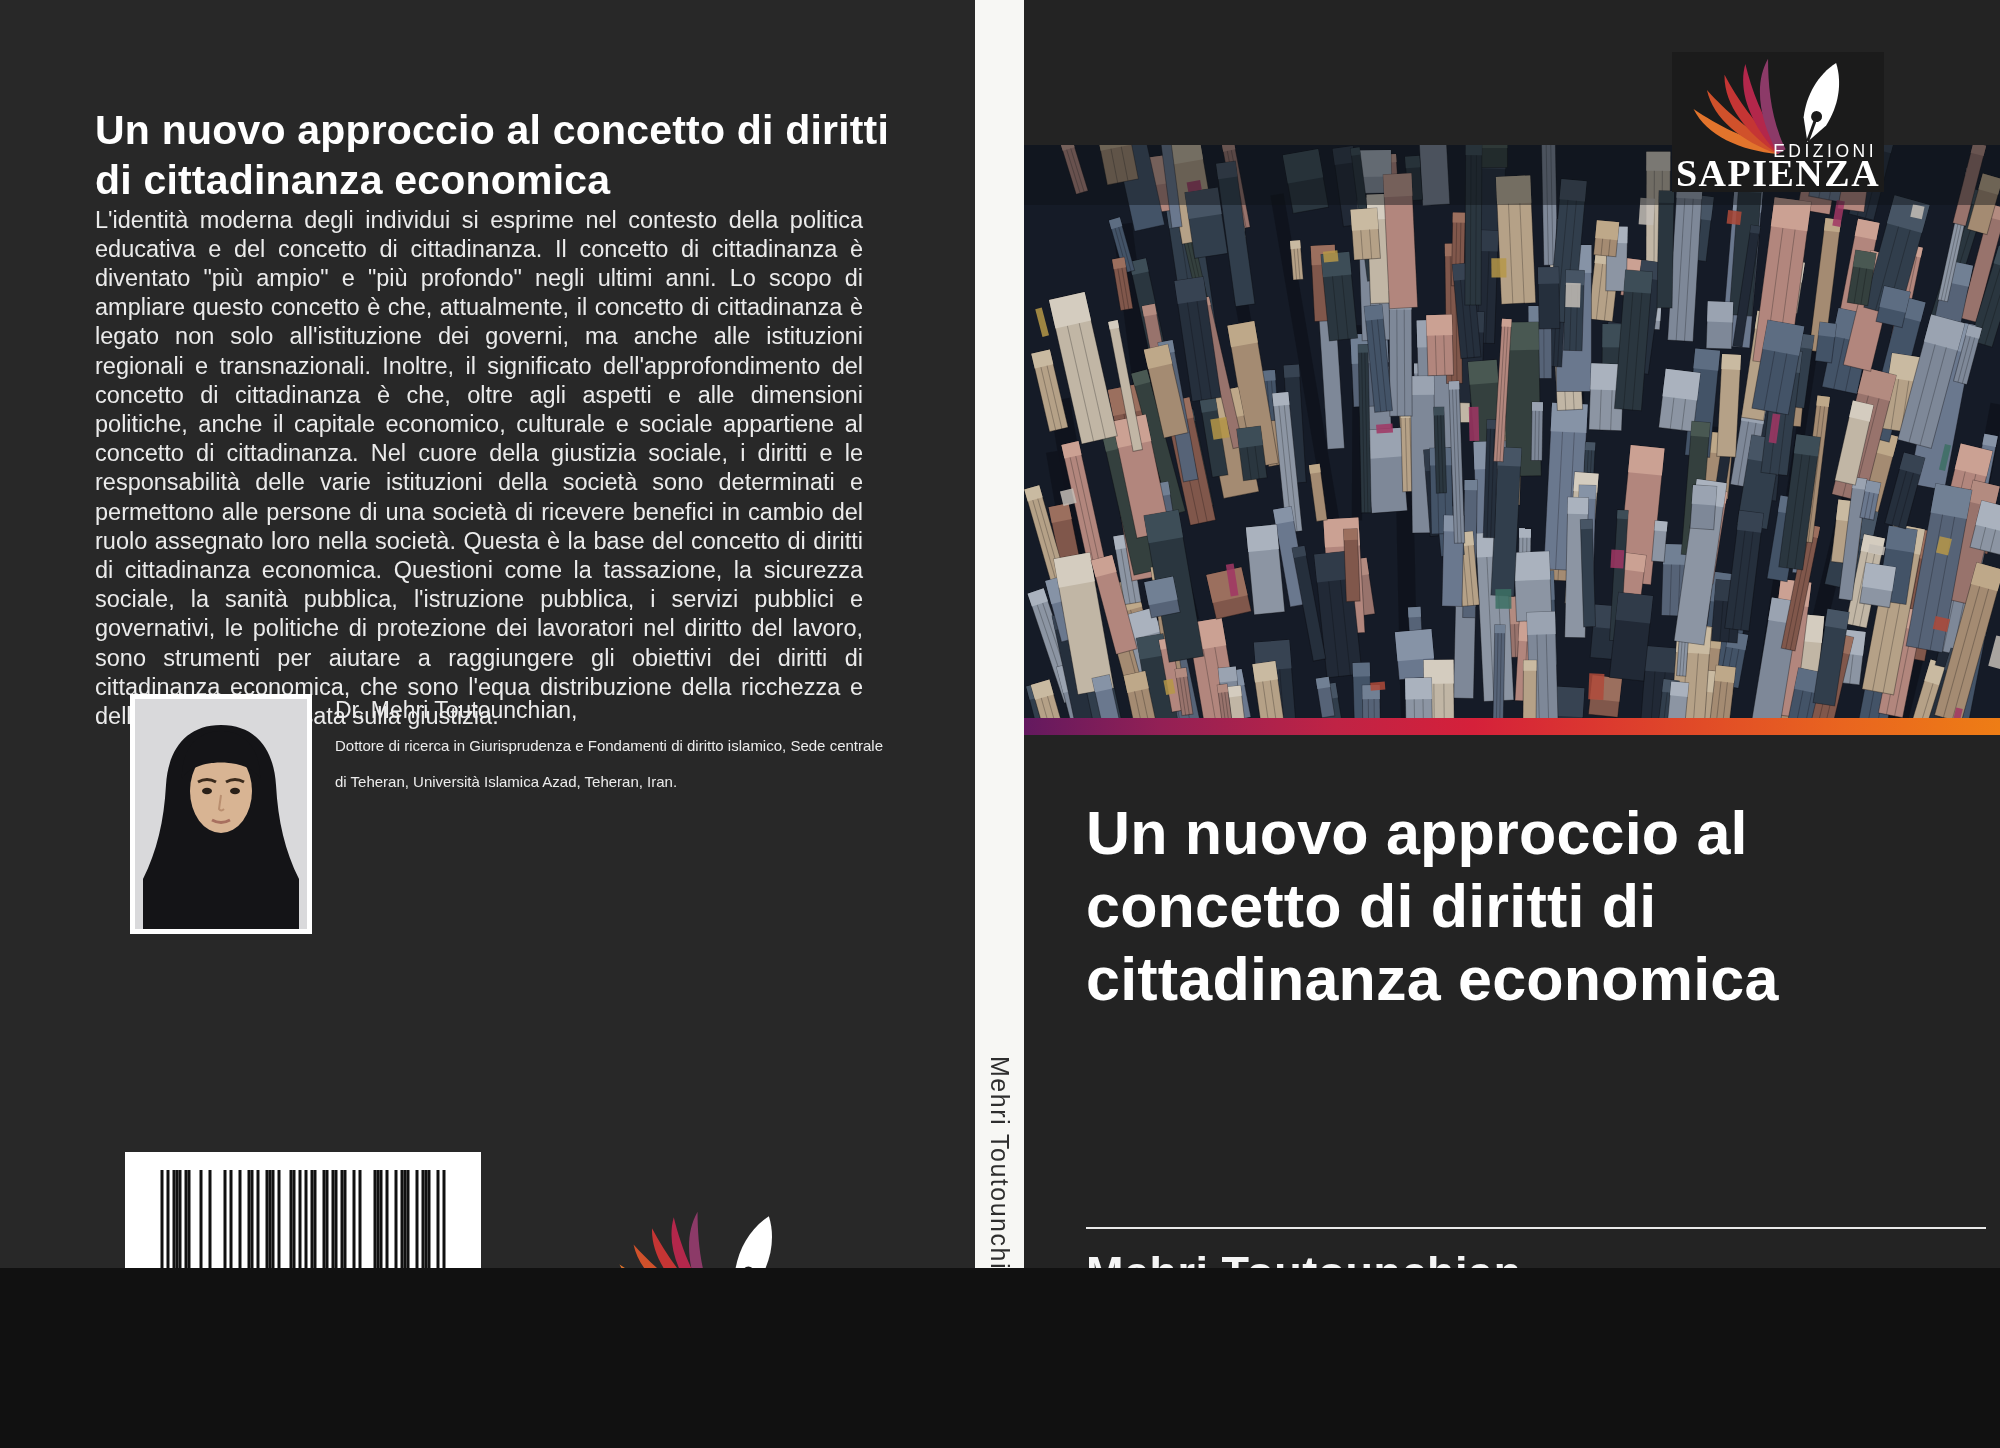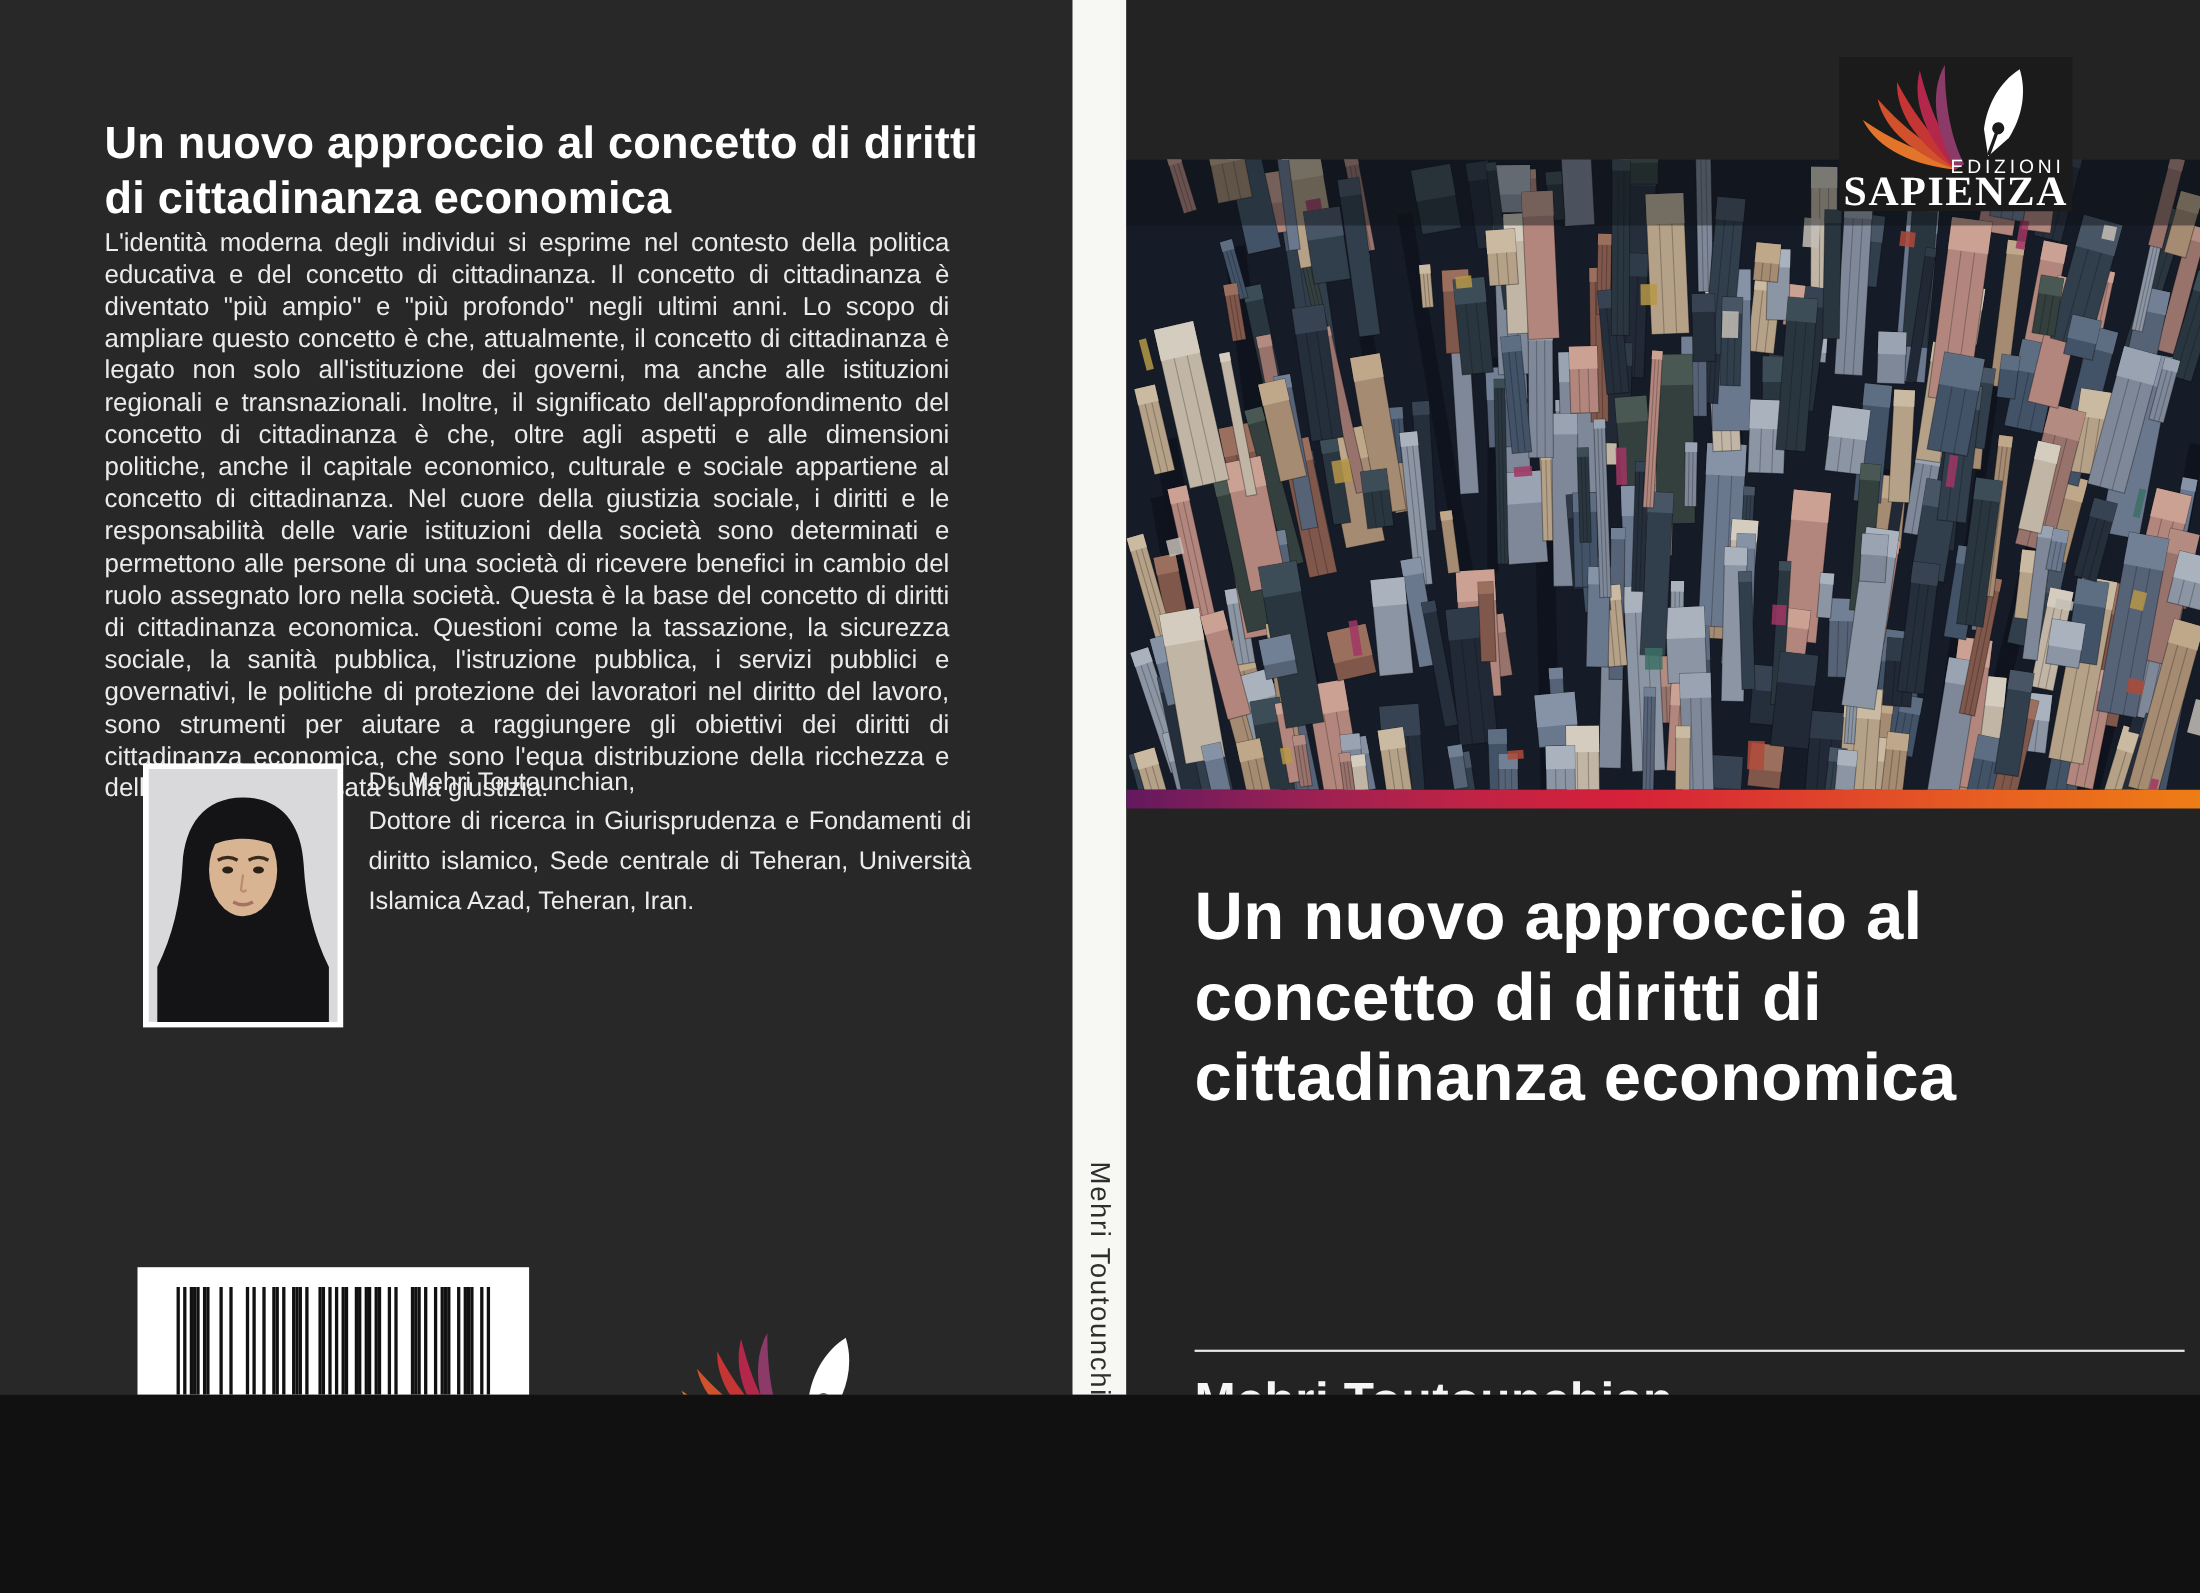--- a/index.html
+++ b/index.html
@@ -18,21 +18,21 @@
     position:absolute;left:95px;top:182px;width:768px;
     font-size:23.5px;line-height:29.2px;color:#ebebeb;text-align:justify;
   }
   .author-photo{
     position:absolute;left:130px;top:694px;width:182px;height:240px;
     background:#ffffff;box-sizing:border-box;padding:5px;
   }
   .author-photo svg{display:block;width:100%;height:100%;}
   .bio{position:absolute;left:335px;top:692px;width:548px;color:#ececec;}
   .bio-name{font-size:23px;line-height:36px;}
-  .bio-text{font-size:23px;line-height:36px;text-align:justify;margin-top:0;}
+  .bio-text{font-size:15px;line-height:36px;text-align:justify;margin-top:0;}
   .barcode-box{
     position:absolute;left:125px;top:1152px;width:356px;height:233px;background:#ffffff;
   }
   .barcode-box svg{display:block;}
   .barcode-digits{
     position:absolute;left:0;bottom:14px;width:100%;box-sizing:border-box;
     display:flex;justify-content:space-between;padding:0 16px;
     color:#111;font-size:30px;font-family:"DejaVu Sans Mono","Liberation Mono",monospace;
   }
   .barcode-digits .grp{letter-spacing:13px;margin-top:28px;}

